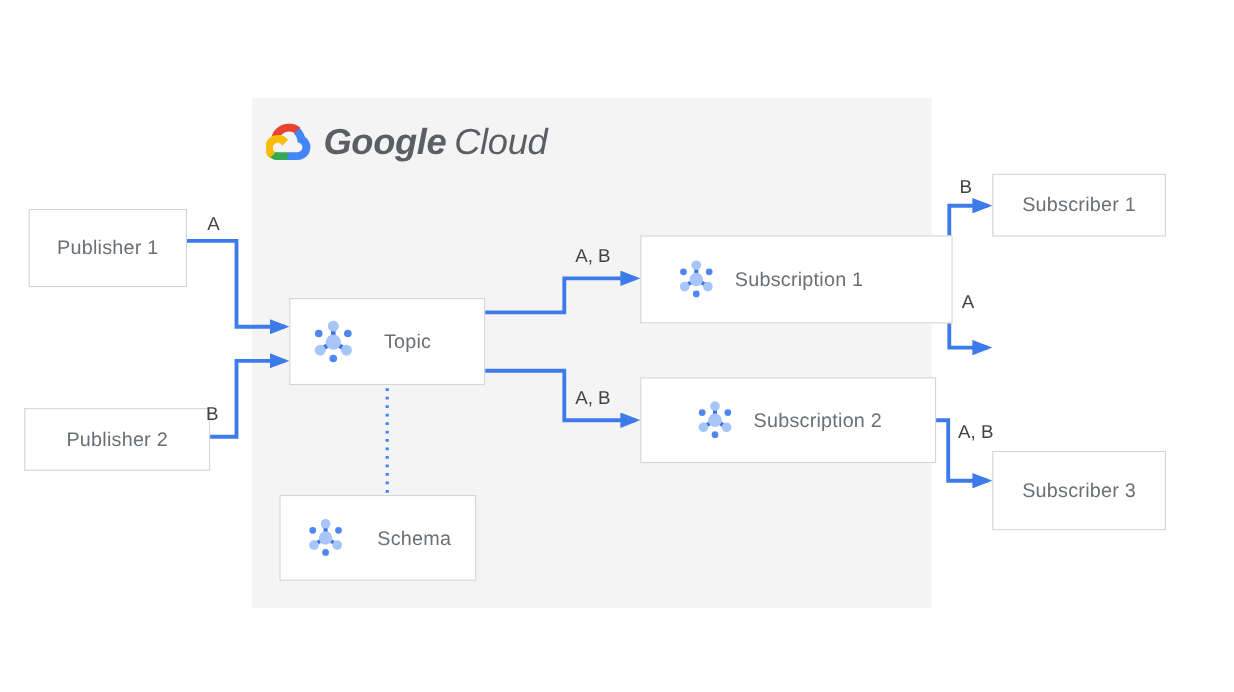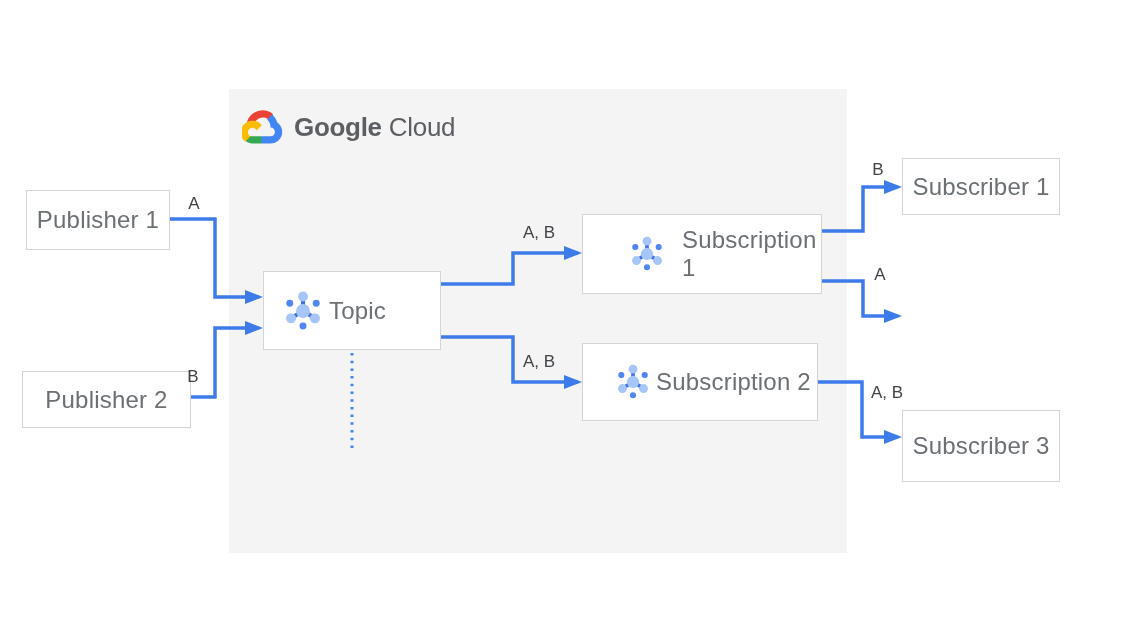--- a/index.html
+++ b/index.html
@@ -12,26 +12,26 @@
   }
   html,body{margin:0;padding:0;background:#fff;}
   body{font-family:"Liberation Sans","DejaVu Sans",sans-serif;}
   .canvas{position:relative;width:1122px;height:629px;background:#fff;overflow:hidden;}
   .panel{position:absolute;left:229px;top:89px;width:618px;height:464px;background:var(--panel);}
   .edges{position:absolute;left:0;top:0;width:1122px;height:629px;pointer-events:none;}
   .edge{stroke:var(--arrow);stroke-width:3.5;fill:none;}
   .ah{fill:var(--arrow);}
   .dotted{stroke:#4285f4;stroke-width:3;stroke-dasharray:2.5 5.2;fill:none;}
   .node{position:absolute;background:#fff;border:1px solid var(--border);box-sizing:border-box;
-        display:flex;align-items:center;color:var(--node-text);font-size:24px;letter-spacing:.2px;}
+        display:flex;align-items:center;color:var(--node-text);font-size:18px;letter-spacing:.2px;}
   .node.center{justify-content:center;}
   .node .pubsub-icon{flex:0 0 auto;}
   .edge-label{position:absolute;transform:translate(-50%,-50%);font-size:17px;color:var(--label-text);white-space:nowrap;}
   .logo{position:absolute;left:242px;top:110px;display:flex;align-items:center;gap:11px;}
-  .logo-text{font-size:26px;color:var(--logo-text);letter-spacing:-0.3px;white-space:nowrap;}
+  .logo-text{font-size:33px;color:var(--logo-text);letter-spacing:-0.3px;white-space:nowrap;font-style:italic;}
   .logo-text .brand{font-weight:600;margin-right:7px;}
   .logo-text .product{font-weight:400;}
   .hidden-defs{position:absolute;width:0;height:0;overflow:hidden;}
 </style>
 </head>
 <body>
 
 <svg class="hidden-defs" aria-hidden="true">
   <defs>
     <symbol id="pubsub" viewBox="0 0 24 24">
@@ -74,46 +74,52 @@
   <div class="logo">
     <svg width="41" height="34" viewBox="0 0 24 20">
       <path fill="#EA4335" d="M15.2 5.3h.7l2.1-2.1.1-.9C14.4-.9 8.4-.5 4.9 3.4c-1 1.1-1.7 2.4-2 3.8.3-.1.6-.1.9 0l4.2-.7s.2-.4.3-.3c1.9-2.1 5.1-2.3 7.2-.6l-.3-.3z"></path>
       <path fill="#4285F4" d="M20.6 7.2c-.5-1.8-1.5-3.4-2.9-4.6l-3 3c1.3 1 2 2.6 2 4.2v.5c1.5 0 2.6 1.2 2.6 2.6 0 1.5-1.2 2.6-2.6 2.6h-5.3l-.5.5v3.2l.5.5h5.3c3.8 0 6.9-3 6.9-6.8 0-2.3-1.1-4.4-3-5.7z"></path>
       <path fill="#34A853" d="M6.1 19.7h5.3v-4.2H6.1c-.4 0-.7-.1-1.1-.2l-.7.2-2.1 2.1-.2.7c1.2.9 2.6 1.4 4.1 1.4z"></path>
       <path fill="#FBBC05" d="M6.1 6.3c-3.8 0-6.9 3.1-6.9 6.9 0 2.1 1 4.1 2.7 5.4L5 15.5c-1.3-.6-1.9-2.2-1.3-3.5.6-1.3 2.2-1.9 3.5-1.3.6.3 1.1.7 1.3 1.3l3.1-3.1C10.3 7.2 8.3 6.2 6.1 6.3z"></path>
     </svg>
     <div class="logo-text"><span class="brand">Google</span><span class="product">Cloud</span></div>
   </div>
 
-  <div class="node center" style="left:26px;top:190px;width:144px;height:60px">
+  <div class="node center" style="left:26px;top:190px;width:144px;height:71px">
     <span>Publisher 1</span>
   </div>
   <div class="node center" style="left:22px;top:371px;width:169px;height:57px">
     <span>Publisher 2</span>
   </div>
   <div class="node center" style="left:902px;top:158px;width:158px;height:57px">
     <span>Subscriber 1</span>
   </div>
   <div class="node center" style="left:902px;top:410px;width:158px;height:72px">
     <span>Subscriber 3</span>
   </div>
 
-  <div class="node" style="left:263px;top:271px;width:178px;height:79px;padding-left:13px;">
+  <div class="node" style="left:263px;top:271px;width:178px;height:79px;padding-left:13px;gap:20px">
     <svg class="pubsub-icon" width="52" height="52">
         <use href="#pubsub"></use>
       </svg>
     <span>Topic</span>
   </div>
-  <div class="node" style="left:582px;top:214px;width:240px;height:80px;padding-left:41px;gap:12px">
+  <div class="node" style="left:254px;top:450px;width:179px;height:78px;padding-left:18px;gap:24px">
+    <svg class="pubsub-icon" width="46" height="46">
+        <use href="#pubsub"></use>
+      </svg>
+    <span>Schema</span>
+  </div>
+  <div class="node" style="left:582px;top:214px;width:284px;height:80px;padding-left:27px;gap:12px">
     <svg class="pubsub-icon" width="46" height="46">
         <use href="#pubsub"></use>
       </svg>
     <span>Subscription 1</span>
   </div>
-  <div class="node" style="left:582px;top:343px;width:236px;height:78px;padding-left:27px;gap:0">
+  <div class="node" style="left:582px;top:343px;width:269px;height:78px;padding-left:44px;gap:12px">
     <svg class="pubsub-icon" width="46" height="46">
         <use href="#pubsub"></use>
       </svg>
     <span>Subscription 2</span>
   </div>
 
   <span class="edge-label" style="left:194px;top:204px">A</span>
   <span class="edge-label" style="left:193px;top:377px">B</span>
   <span class="edge-label" style="left:539px;top:233px">A, B</span>
   <span class="edge-label" style="left:539px;top:362px">A, B</span>

